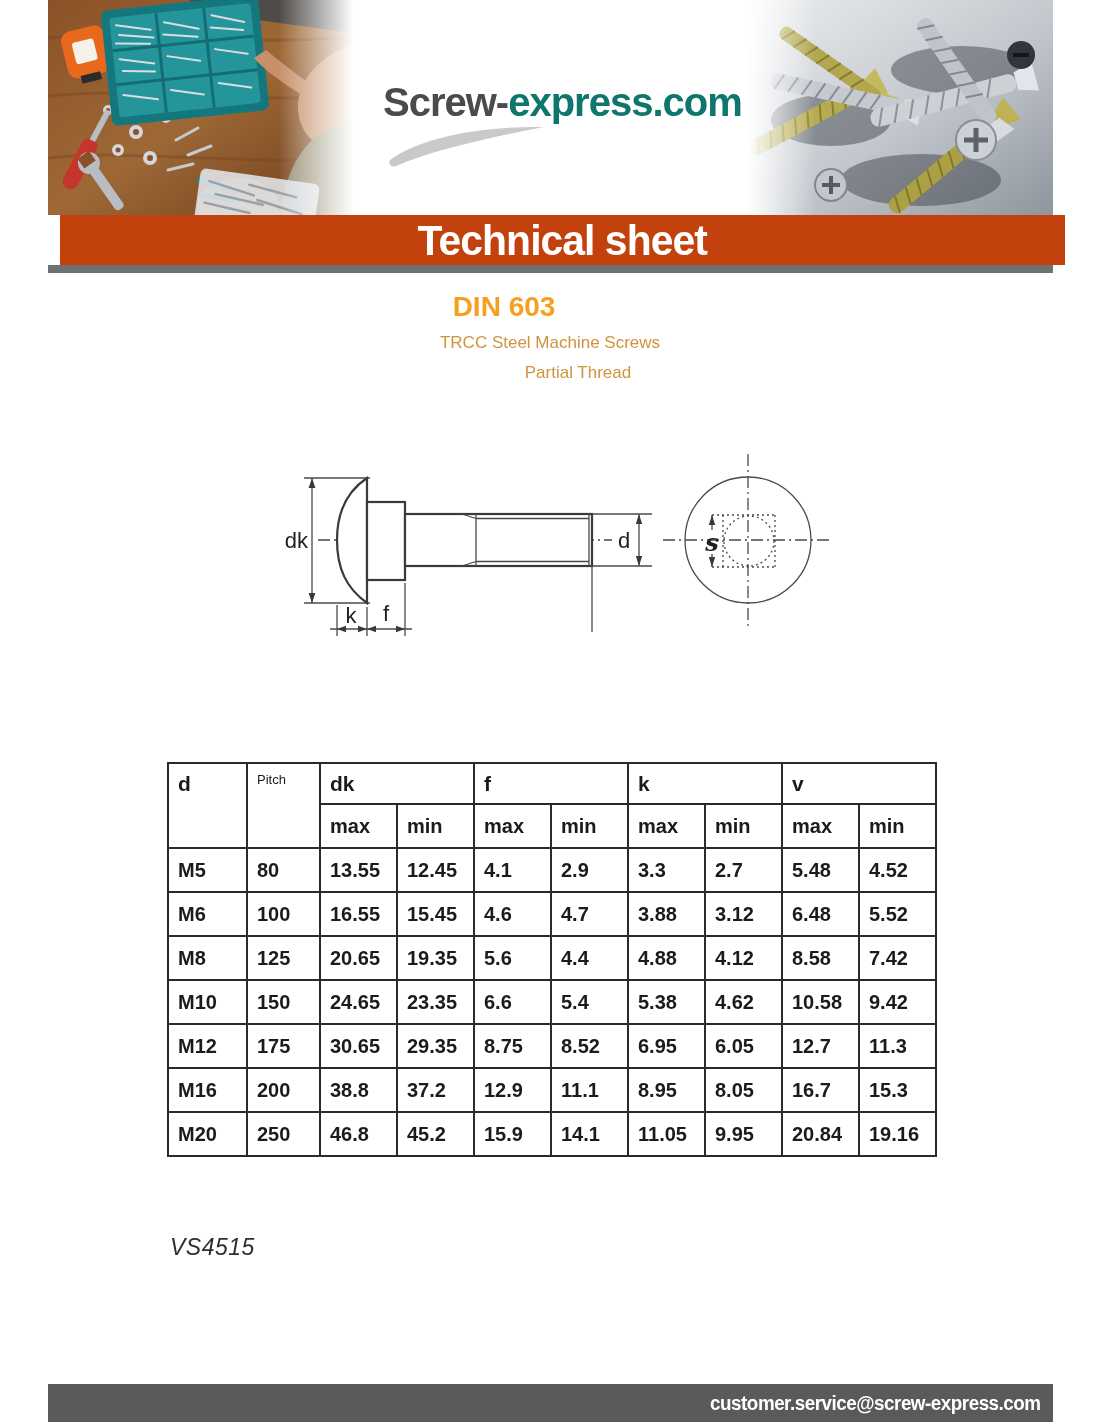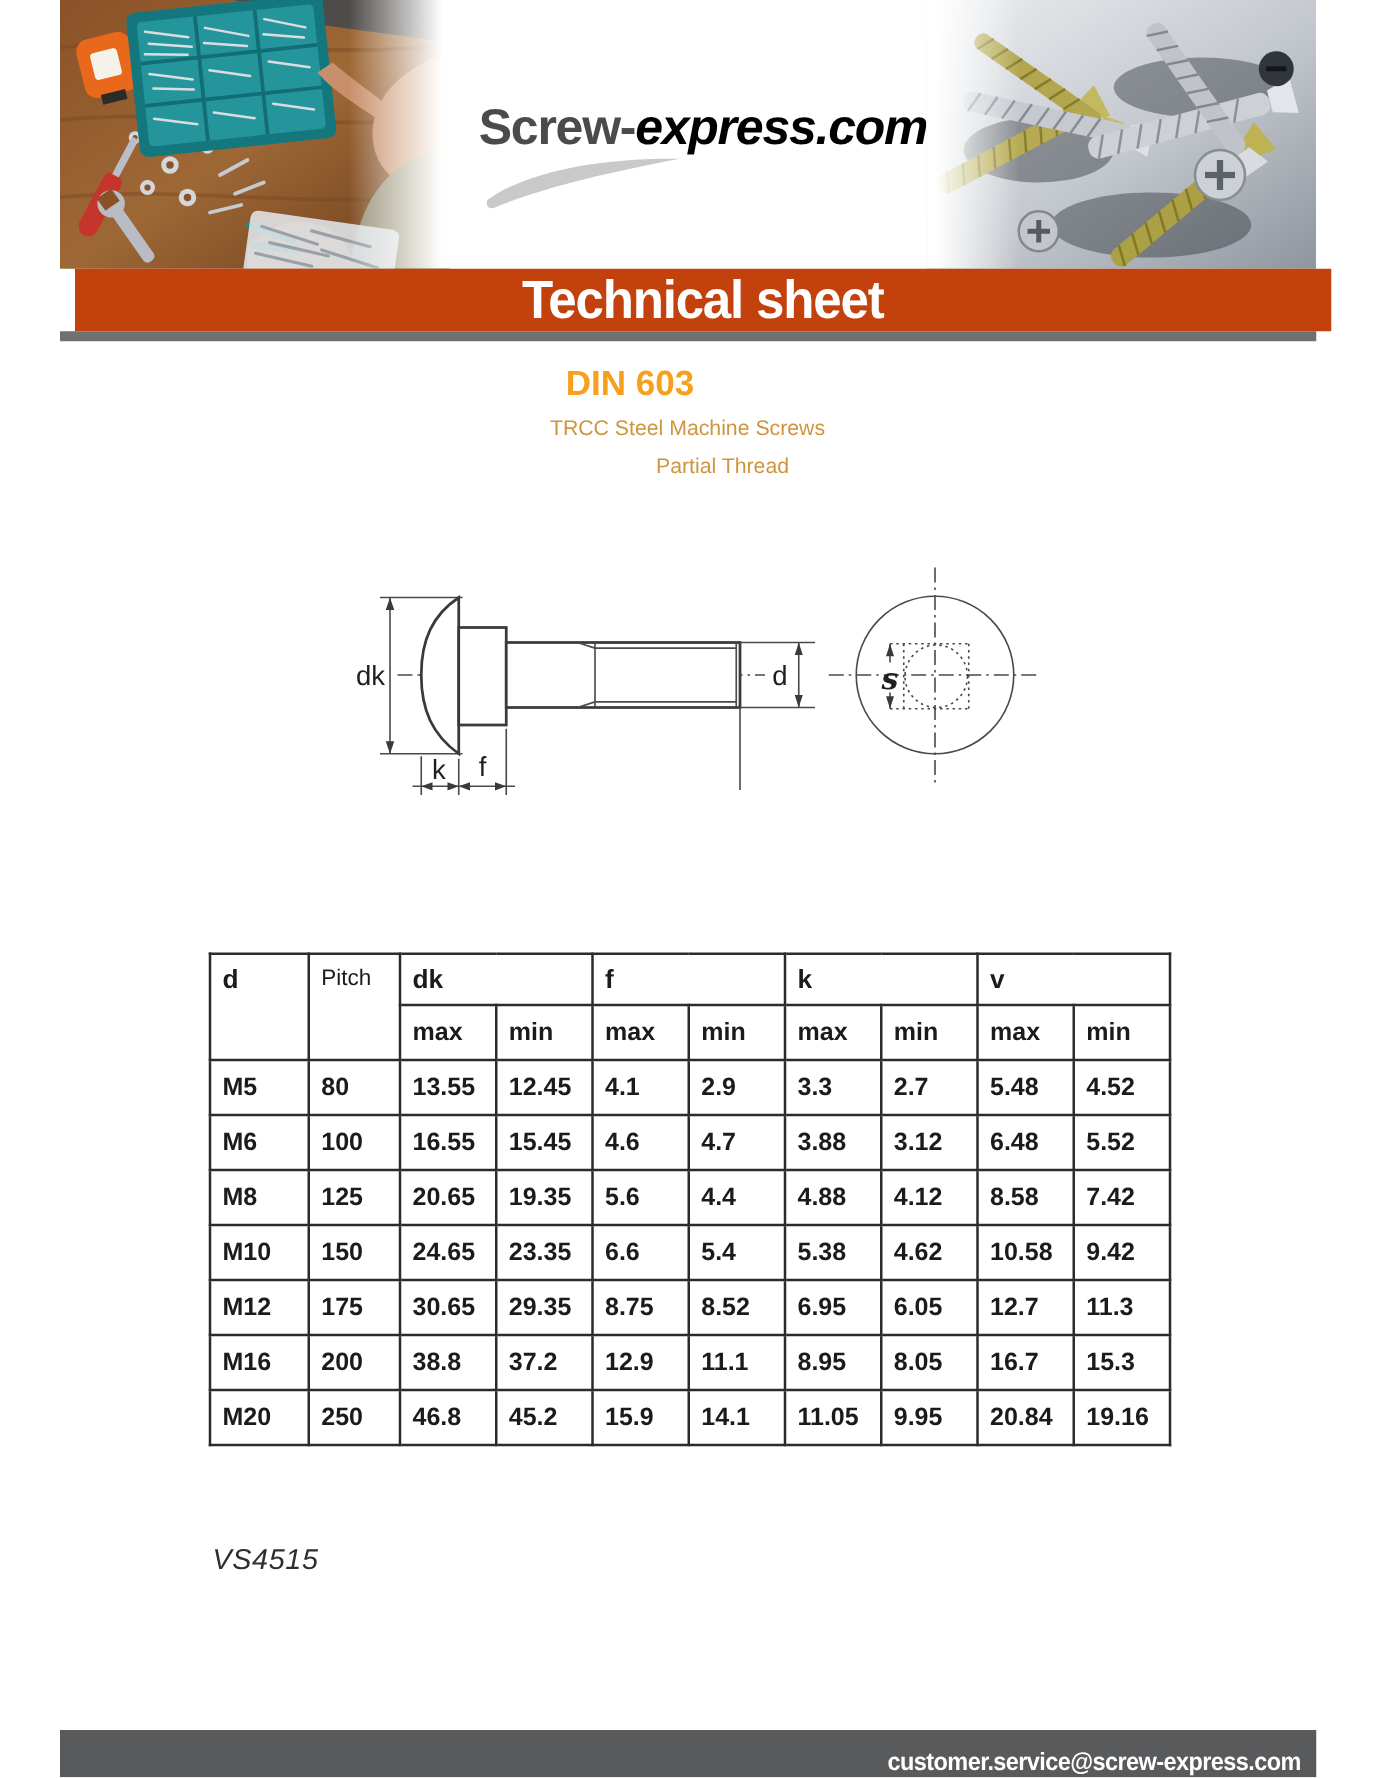--- a/index.html
+++ b/index.html
@@ -12,21 +12,21 @@
   .photo-right{left:741px;}
   .photo-left::after{content:"";position:absolute;inset:0;
       background:linear-gradient(to right,rgba(255,255,255,0) 74%,#fff 98%);}
   .photo-right::after{content:"";position:absolute;inset:0;
       background:linear-gradient(to left,rgba(255,255,255,0) 76%,#fff 98%);}
   .photo svg{display:block;width:312px;height:216px;}
 
   .logo-text{position:absolute;left:383px;top:80px;font-size:40px;font-weight:700;
       letter-spacing:-1px;white-space:nowrap;}
   .logo-gray{color:#4B4B4D;}
-  .logo-orange{color:#000000;font-style:italic;}
+  .logo-orange{color:#0f766e;}
   .logo-swoosh{position:absolute;left:386px;top:120px;}
 
   .banner{position:absolute;left:60px;top:215px;width:1005px;height:50px;
       background:#c2410c;text-align:center;line-height:50px;text-decoration:underline;}
   .banner-title{display:inline-block;color:#ffffff;font-size:43px;font-weight:700;
       letter-spacing:-1px;transform:scaleX(.95);}
   .divider{position:absolute;left:48px;top:265px;width:1005px;height:8px;background:#6E7072;}
 
   
   .standard-title{position:absolute;left:0;top:291px;width:1008px;text-align:center;
@@ -44,30 +44,30 @@
       font-weight:700;fill:#1f1f1f;}
   .diagram .arrow{fill:#3a3a3a;stroke:none;}
 
   
   .spec-table{position:absolute;left:167px;top:762px;border-collapse:collapse;
       table-layout:fixed;color:#1b1b1b;}
   .spec-table th,.spec-table td{border:2px solid #2b2b2b;text-align:left;
       padding:0 0 0 9px;overflow:hidden;white-space:nowrap;}
   .spec-table th.g{font-size:21px;font-weight:700;height:39px;vertical-align:middle;}
   .spec-table th.top{vertical-align:top;padding-top:8px;}
-  .spec-table th.pitch{font-size:18px;font-weight:400;}
+  .spec-table th.pitch{font-size:13px;font-weight:400;}
   .spec-table th.sub{font-size:20px;font-weight:700;height:42px;vertical-align:middle;}
   .spec-table td{font-size:20px;font-weight:700;height:42px;vertical-align:middle;}
 
   .ref-code{position:absolute;left:170px;top:1234px;font-size:23px;font-style:italic;
       color:#2e2e2e;letter-spacing:.5px;}
 
   
   .footer-bar{position:absolute;left:48px;top:1384px;width:1005px;height:38px;
-      background:#595A5C;display:flex;justify-content:flex-end;align-items:flex-end;
+      background:#595A5C;display:flex;justify-content:flex-end;align-items:center;
       padding-right:12px;box-sizing:border-box;}
   .footer-email{color:#ffffff;font-size:20px;font-weight:700;letter-spacing:-.5px;
       transform:scaleX(.94);transform-origin:right center;}
 </style>
 </head>
 <body>
 
 <div class="page">
 
   <div class="photo photo-left">

